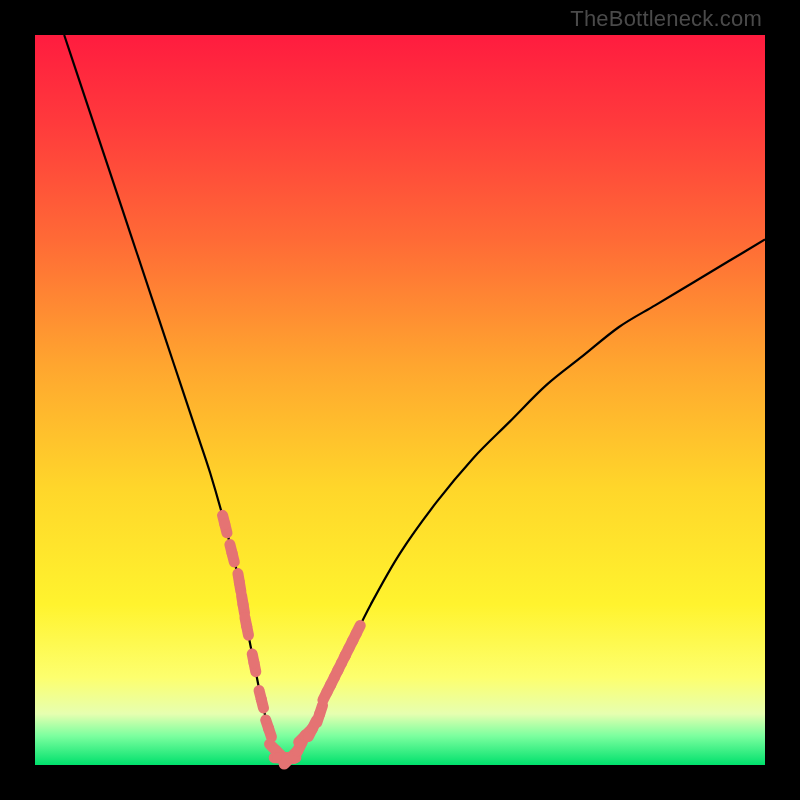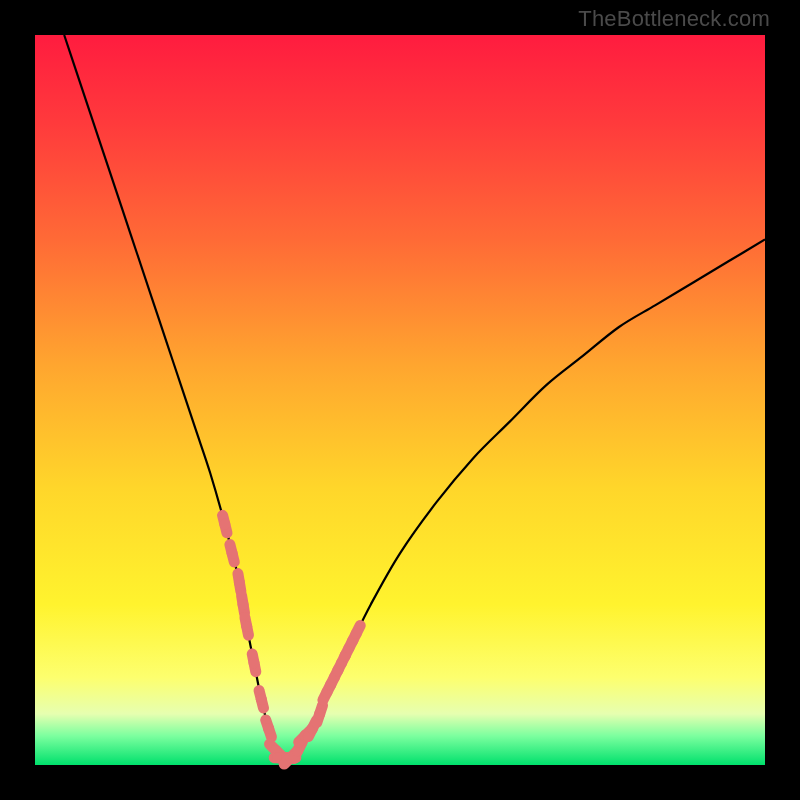--- a/index.html
+++ b/index.html
@@ -31,21 +31,21 @@
       #ffa52f 45%,
       #ffd62a 62%,
       #fff32e 78%,
       #fdff6e 88%,
       #e6ffb0 93%,
       #7cff9f 96%,
       #00e06c 100%);
   }
   .watermark {
     position: absolute;
-    right: 30px;
+    right: 38px;
     top: 6px;
     font-family: Arial, Helvetica, sans-serif;
     font-size: 22px;
     color: #4a4a4a;
     font-weight: 500;
     letter-spacing: 0.2px;
   }
   svg.curve {
     position: absolute;
     left: 35px;

